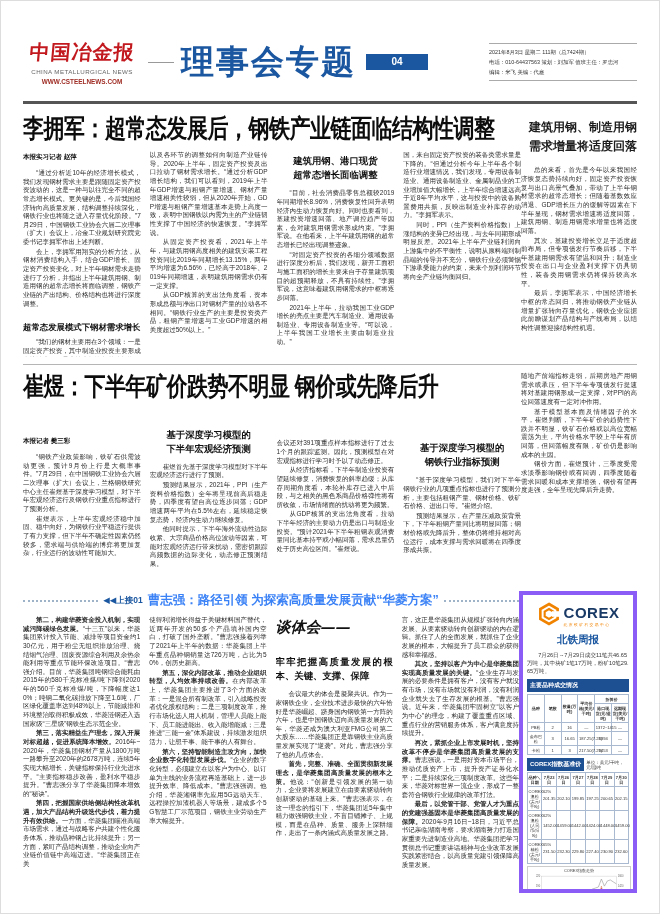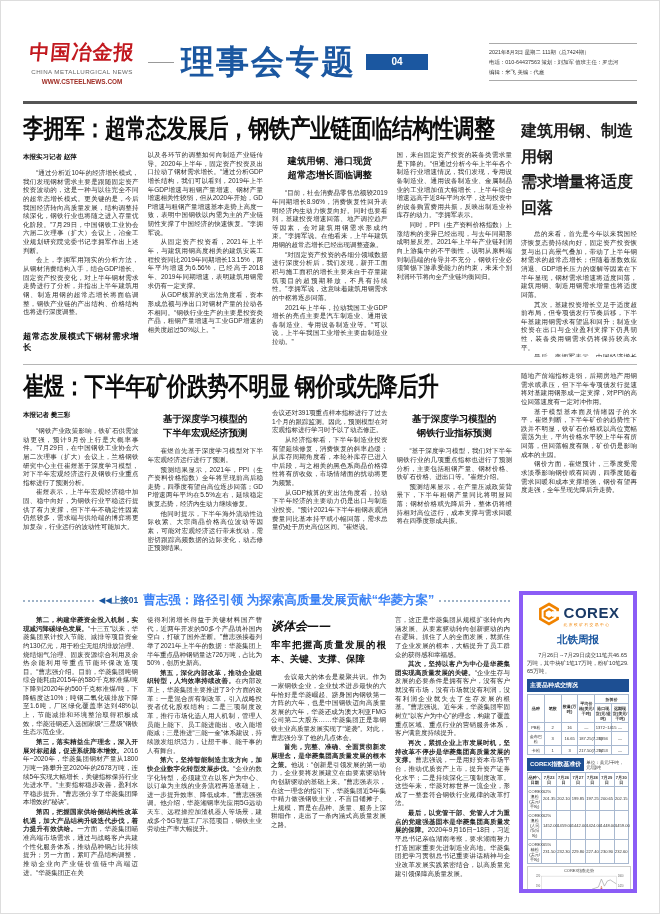--- a/index.html
+++ b/index.html
@@ -15,39 +15,39 @@
   .brand-url{font-size:6.4px;color:#9e2b23;font-weight:700;margin-top:3px;}
   .mast-line{width:26px;border-top:1px solid #999;margin:0 7px;}
   .section-title{font-size:33px;font-weight:900;color:#1b57a0;margin:0 10px 0 0;
                  letter-spacing:2px;font-family:"DejaVu Serif","Liberation Serif",serif;}
   .page-no{width:62px;height:16px;background:#1b57a0;color:#fff;font-size:10px;font-weight:700;
            text-align:center;line-height:16px;flex:none;}
   .issue-info{margin-left:auto;width:148px;font-size:5.4px;color:#333;line-height:1.85;
               border-top:1px solid #aaa;border-bottom:1px solid #aaa;padding:3px 0;flex:none;}
   .mast-rule{border-top:3px solid #555;margin:8px 0 10px;}
   
-  .art{display:flex;gap:9px;}
+  .art{display:flex;}
   .art-main{flex:1;min-width:0;}
   .art-right{width:116px;flex:none;}
   .headline{font-size:21px;font-weight:900;color:#0c0c0c;margin:0 0 9px;letter-spacing:-.5px;
             white-space:nowrap;transform:scaleY(1.22);transform-origin:left center;}
   .cols{display:flex;gap:9px;overflow:hidden;}
   .cols .col{flex:1;min-width:0;overflow:hidden;text-align:justify;}
   .a1 .art-main .cols{height:206px;} .a1 .art-right .cols{height:243px;}
-  .a2 .art-main .cols{height:176px;} .a2 .art-right .cols{height:212px;}
+  .a2 .art-main .cols{height:176px;align-items:center;} .a2 .art-right .cols{height:212px;}
   .bt .cols{height:288px;}
   p{font-size:6.5px;line-height:1.33;color:#2b2b2b;margin:0 0 1px;text-indent:2em;word-break:break-all;}
   p.cont{text-indent:0;}
   .byline{font-size:6.5px;font-weight:700;color:#111;margin:2px 0 7px;}
   .sub{font-size:8.4px;font-weight:800;color:#111;margin:14px 0 5px;}
   .csub{font-size:9.4px;font-weight:800;color:#111;text-align:center;line-height:1.5;
         margin:3px 0 7px;white-space:pre-line;}
-  .sidehead{font-size:16px;font-weight:800;color:#1d1d1d;text-align:left;line-height:1.6;
+  .sidehead{font-size:12px;font-weight:800;color:#1d1d1d;text-align:right;line-height:1.6;
             margin:4px 0 10px;white-space:pre-line;}
-  .kicker{font-size:12px;font-weight:700;font-style:italic;color:#111;margin:2px 0 3px;
+  .kicker{font-size:15px;font-weight:700;font-style:italic;color:#111;margin:2px 0 18px;
           font-family:"DejaVu Serif","Liberation Serif",serif;}
   .csub2{font-size:9.4px;font-weight:800;line-height:1.5;margin:0 0 7px;color:#111;}
   .divider{border-top:1px solid #b5b5b5;margin:7px 0;}
   
   .banner{display:flex;align-items:center;gap:5px;margin:1px 0 7px;}
   .dots{flex:1;border-top:2px dotted #9fb3c8;height:0;}
   .jump{color:#1b57a0;font-size:8.5px;font-weight:800;flex:none;}
   .cont-title{font-size:12.5px;font-weight:900;color:#3b82f6;flex:none;}
   
   .corex-box{width:118px;flex:none;border:4px solid #8b5cf6;padding:5px 4px;box-sizing:border-box;

